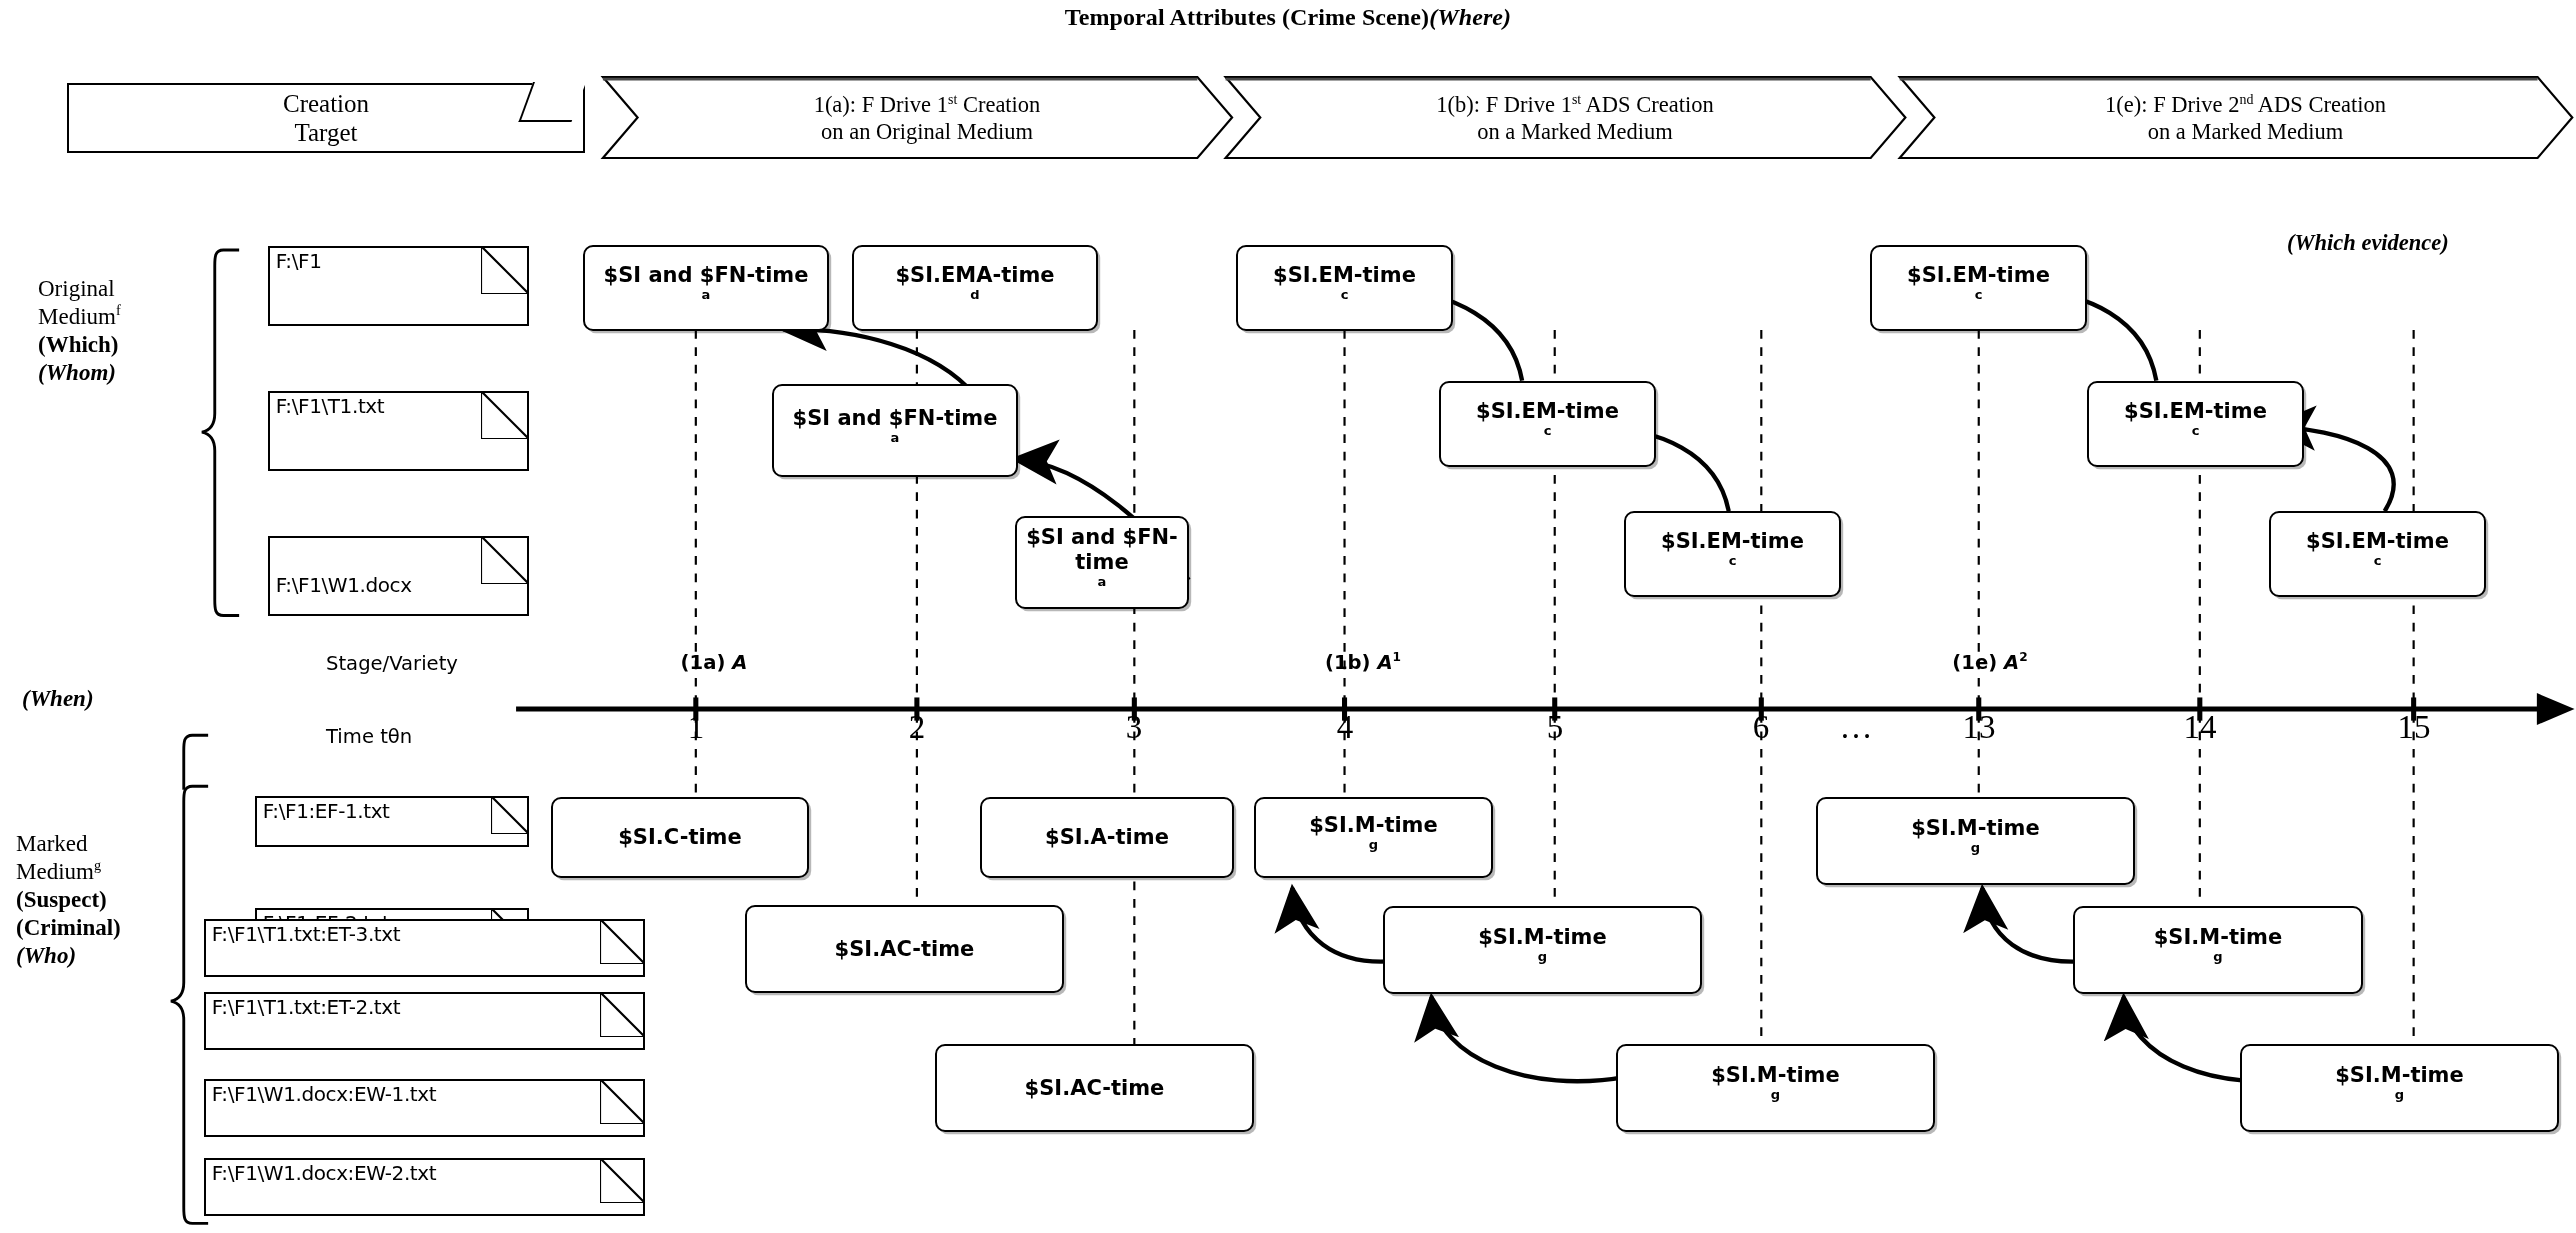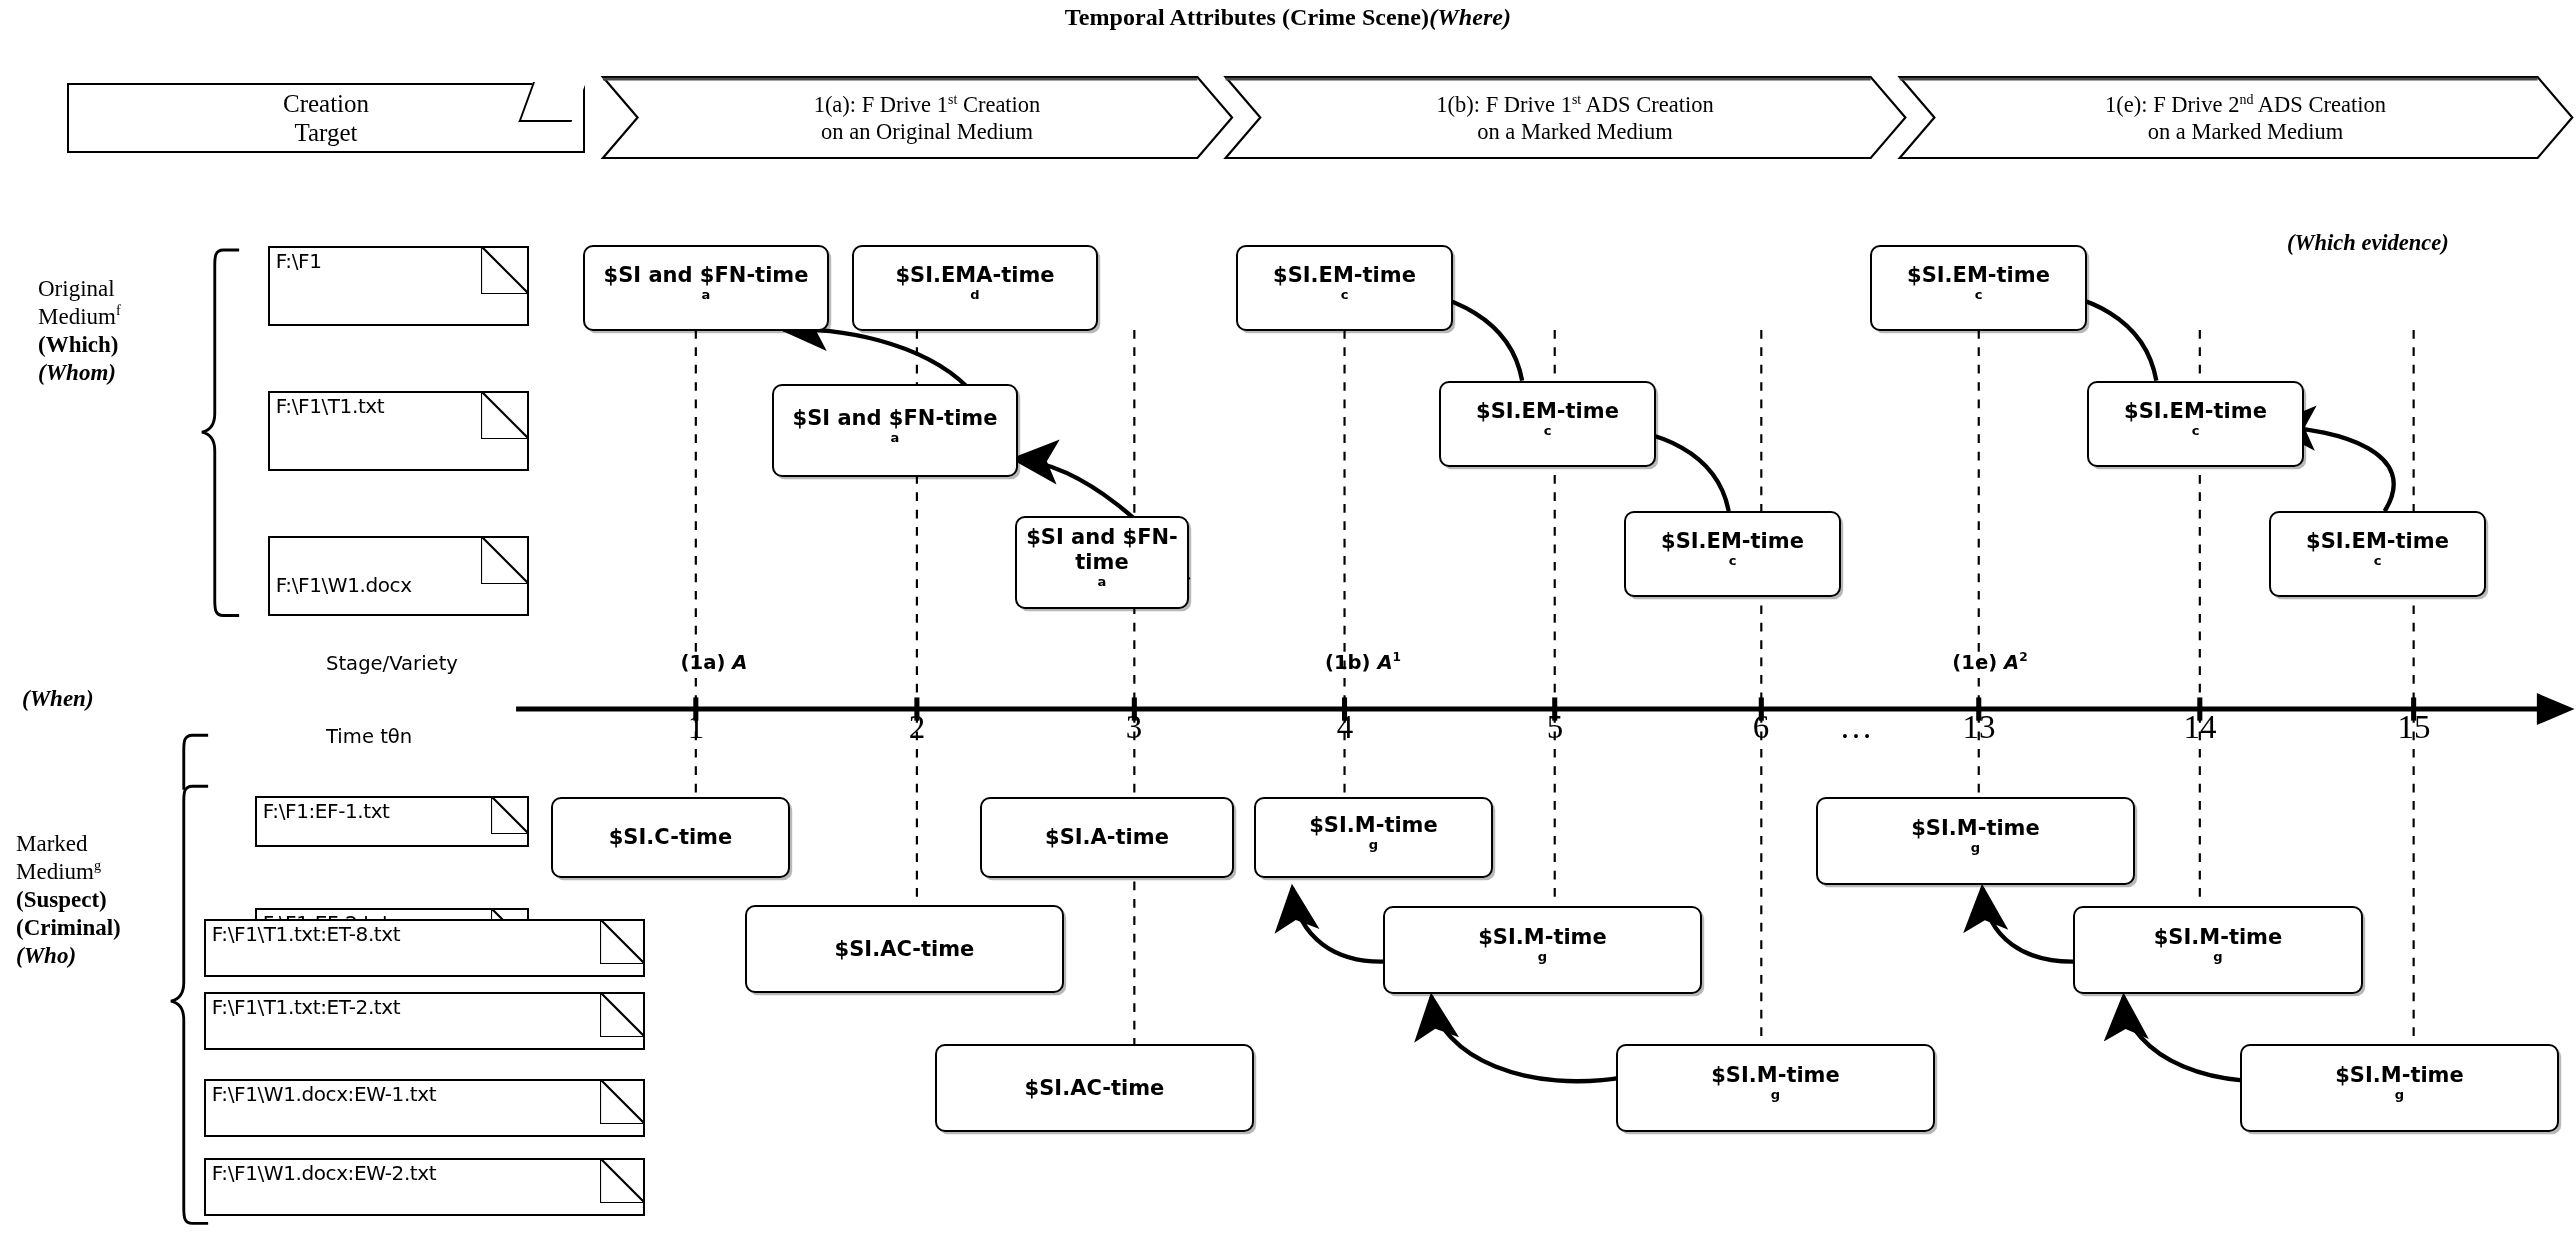--- a/index.html
+++ b/index.html
@@ -185,21 +185,21 @@
   <svg class="corner" width="38" height="38" viewBox="0 0 52 52">
     <polygon points="0,0 52,52 0,52" fill="#fff" stroke="#000" stroke-width="3"></polygon>
   </svg>
   <div class="ftext">F:\F1:EF-2.txt</div>
 </div>
 
 <div class="filebox" style="left:204px;top:919px;width:441px;height:58px;">
   <svg class="corner" width="45" height="45" viewBox="0 0 62 62">
     <polygon points="0,0 62,62 0,62" fill="#fff" stroke="#000" stroke-width="3"></polygon>
   </svg>
-  <div class="ftext">F:\F1\T1.txt:ET-8.txt</div>
+  <div class="ftext">F:\F1\T1.txt:ET-3.txt</div>
 </div>
 
 <div class="filebox" style="left:204px;top:992px;width:441px;height:58px;">
   <svg class="corner" width="45" height="45" viewBox="0 0 62 62">
     <polygon points="0,0 62,62 0,62" fill="#fff" stroke="#000" stroke-width="3"></polygon>
   </svg>
   <div class="ftext">F:\F1\T1.txt:ET-2.txt</div>
 </div>
 
 <div class="filebox" style="left:204px;top:1079px;width:441px;height:58px;">
@@ -336,21 +336,21 @@
 </div>
 
 <div class="rbox" style="left:2087px;top:381px;width:217px;height:86px;">
   <span><span>$SI.EM-time</span><sup>c</sup></span>
 </div>
 
 <div class="rbox" style="left:2269px;top:511px;width:217px;height:86px;">
   <span><span>$SI.EM-time</span><sup>c</sup></span>
 </div>
 
-<div class="rbox" style="left:551px;top:797px;width:239px;height:81px;">
+<div class="rbox" style="left:551px;top:797px;width:258px;height:81px;">
   <span><span>$SI.C-time</span><sup></sup></span>
 </div>
 
 <div class="rbox" style="left:745px;top:905px;width:319px;height:88px;">
   <span><span>$SI.AC-time</span><sup></sup></span>
 </div>
 
 <div class="rbox" style="left:980px;top:797px;width:254px;height:81px;">
   <span><span>$SI.A-time</span><sup></sup></span>
 </div>

